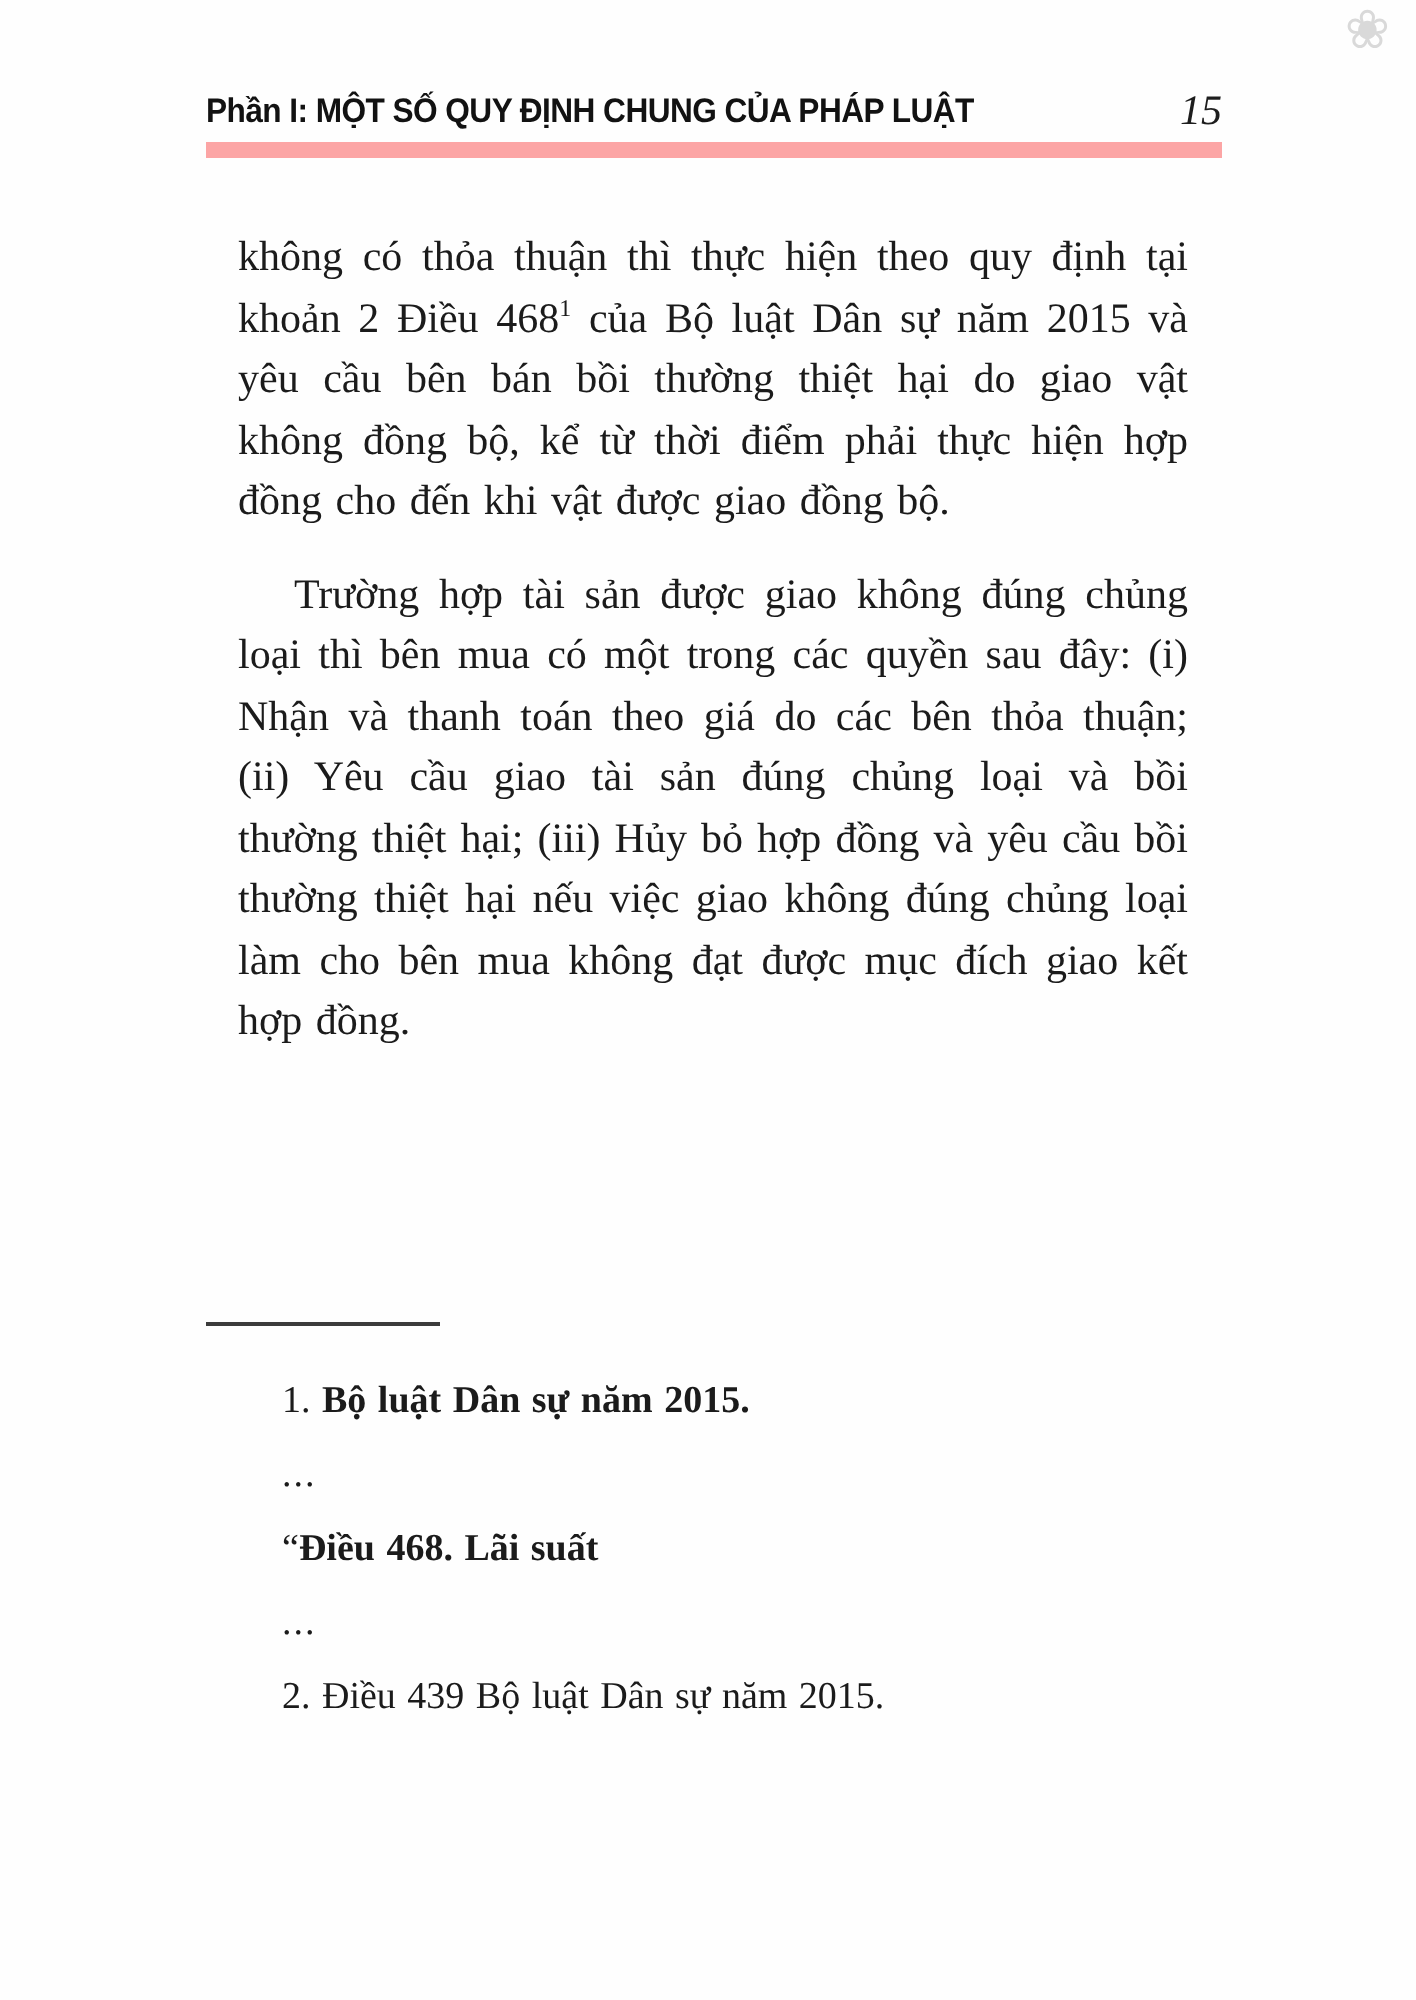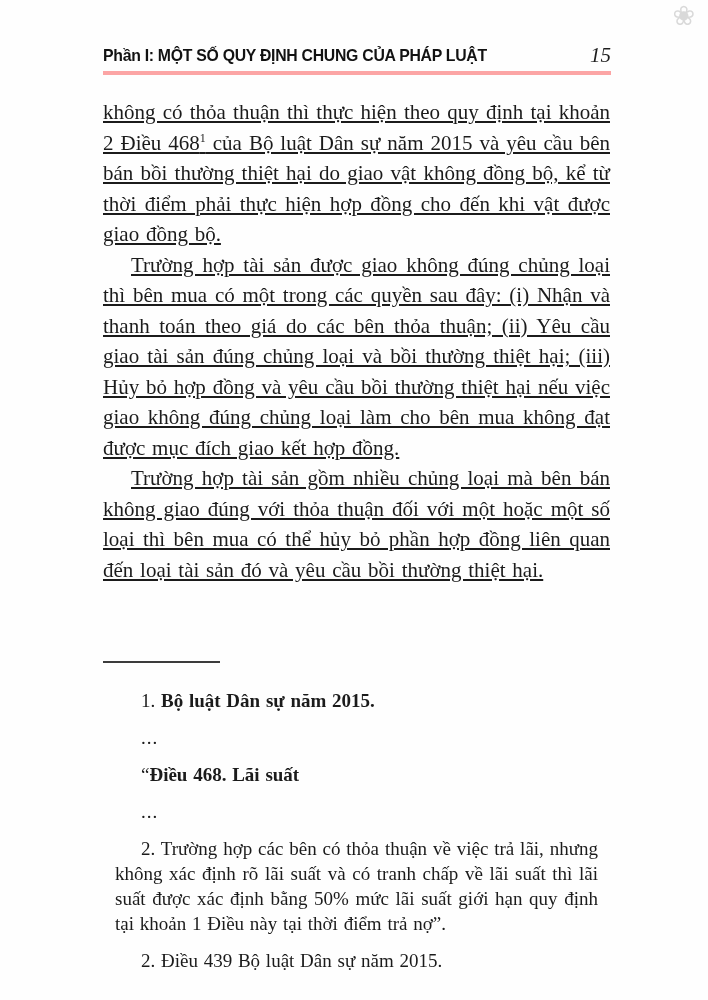--- a/index.html
+++ b/index.html
@@ -20,21 +20,21 @@
     position: absolute; top: 2px; right: 13px;
     font-size: 27px; line-height: 27px;
     color: #d9d9d9;
     font-family: "DejaVu Sans", sans-serif;
     user-select: none;
   }
   
   .header {
     position: absolute; left: 103px; top: 44px; width: 508px;
     display: flex; justify-content: space-between; align-items: flex-end;
-    border-bottom: 4px solid #fca5a5;
+    border-bottom: 8px solid #fca5a5;
     padding-bottom: 5px;
   }
   .section-title {
     font-family: "Liberation Sans", sans-serif;
     font-weight: bold;
     font-size: 17px; line-height: 20px;
     letter-spacing: -0.3px;
     transform: scaleX(0.93); transform-origin: left bottom;
     color: #121212;
     white-space: nowrap;
@@ -45,21 +45,21 @@
     font-style: italic;
   }
   
   .body-text {
     position: absolute; left: 103px; top: 97px; width: 507px;
     font-size: 21px; line-height: 30.5px;
     text-align: justify;
     color: #1b1b1b;
     word-spacing: 1.5px;
   }
-  .body-text p { margin: 0; text-decoration: underline; }
+  .body-text p { margin: 16px; }
   .para-indent { text-indent: 28px; }
   .section-heading {
     font-style: italic;
     padding-left: 28px;
     text-align: left;
   }
   sup {
     font-size: 12px; line-height: 0;
     vertical-align: super;
   }
@@ -91,32 +91,30 @@
     <span class="section-title">Phần I: MỘT SỐ QUY ĐỊNH CHUNG CỦA PHÁP LUẬT</span>
     <span class="page-number">15</span>
   </div>
 
   <div class="body-text">
     <p><span>không có thỏa thuận thì thực hiện theo quy định tại khoản 2 Điều 468</span><sup>1</sup><span> của Bộ luật Dân sự năm 2015 và yêu cầu bên bán bồi thường thiệt hại do giao vật không đồng bộ, kể từ thời điểm phải thực hiện hợp đồng cho đến khi vật được giao đồng bộ.</span></p>
 
 
     <p class="para-indent">Trường hợp tài sản được giao không đúng chủng loại thì bên mua có một trong các quyền sau đây: (i) Nhận và thanh toán theo giá do các bên thỏa thuận; (ii) Yêu cầu giao tài sản đúng chủng loại và bồi thường thiệt hại; (iii) Hủy bỏ hợp đồng và yêu cầu bồi thường thiệt hại nếu việc giao không đúng chủng loại làm cho bên mua không đạt được mục đích giao kết hợp đồng.</p>
 
-    <p class="para-indent">Trường hợp tài sản gồm nhiều chủng loại mà bên bán không giao đúng với thỏa thuận đối với một hoặc một số loại thì bên mua có thể hủy bỏ phần hợp đồng liên quan đến loại tài sản đó và yêu cầu bồi thường thiệt hại.</p>
   </div>
 
   <div class="fn-separator"></div>
 
   <div class="footnotes">
     <p><span>1. </span><span class="fn-bold">Bộ luật Dân sự năm 2015.</span></p>
 
     <p class="fn-ellipsis">...</p>
 
     <p><span>“</span><span class="fn-bold">Điều 468. Lãi suất</span></p>
 
     <p class="fn-ellipsis">...</p>
 
-    <p>2. Trường hợp các bên có thỏa thuận về việc trả lãi, nhưng không xác định rõ lãi suất và có tranh chấp về lãi suất thì lãi suất được xác định bằng 50% mức lãi suất giới hạn quy định tại khoản 1 Điều này tại thời điểm trả nợ”.</p>
 
     <p>2. Điều 439 Bộ luật Dân sự năm 2015.</p>
   </div>
 
 </div>
 
 </body></html>

